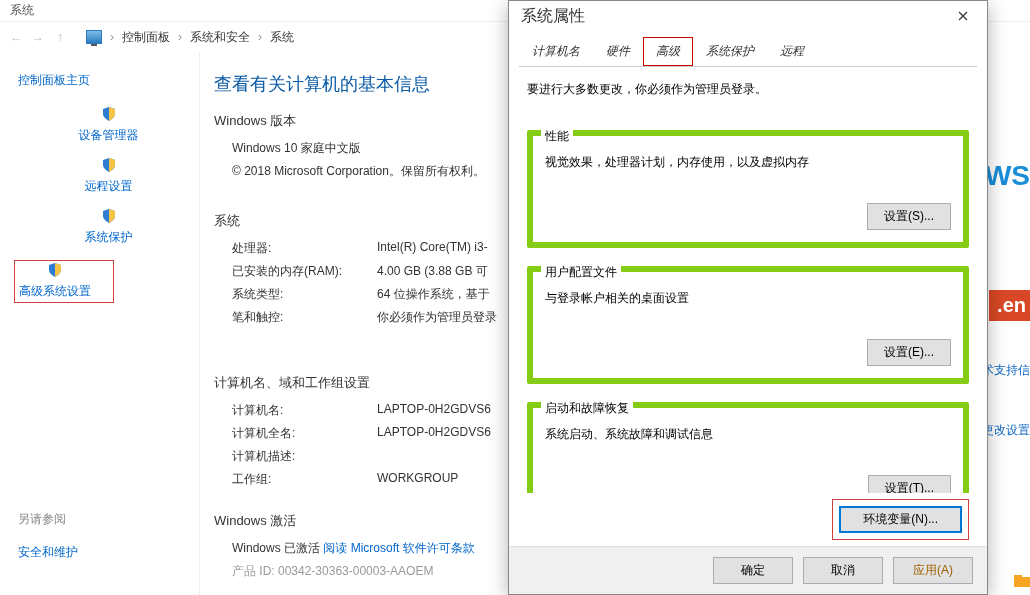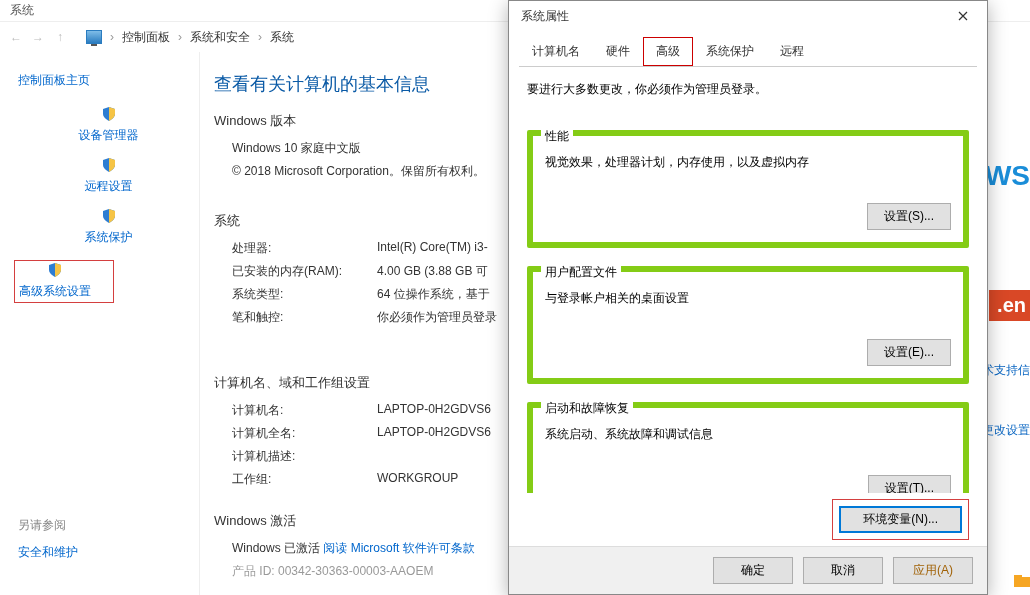--- a/index.html
+++ b/index.html
@@ -17,45 +17,45 @@
 
   .sys-body { display: flex; height: calc(100% - 52px); }
   .left-panel { width: 200px; padding: 20px 0 0 18px; border-right: 1px solid #eee; }
   .left-link { display: flex; align-items: center; gap: 6px; margin-bottom: 14px; color: #0066cc; cursor: pointer; flex-direction: column; }
   .left-link.plain { color: #0066cc; }
   .left-link.highlighted { border: 1px solid #d43f3f; padding: 2px 22px 2px 4px; margin-left: -4px; width: fit-content; }
   .shield-icon { width: 12px; height: 14px; position: relative; }
   .shield-icon svg { width: 12px; height: 14px; display: block; }
   .left-header { color: #0066cc; margin-bottom: 18px; }
   .see-also { position: absolute; bottom: 20px; left: 18px; }
-  .see-also .hdr { color: #888; margin-bottom: 10px; }
+  .see-also .hdr { color: #888; margin-bottom: 16px; }
 
   .main-panel { flex: 1; padding: 20px 0 0 14px; color: #333; }
   .h1 { color: #0a5aa6; font-size: 18px; margin-bottom: 16px; }
   .section-title { font-size: 13px; margin: 8px 0 10px 0; color: #333; }
   .kv-row { display: flex; margin: 6px 0 6px 18px; }
   .kv-key { width: 145px; color: #333; }
   .kv-val { color: #333; }
   .indent { margin-left: 18px; margin-bottom: 6px; }
   .link-inline { color: #0066cc; }
 
   
   .right-peek { position: absolute; right: 0; top: 160px; color: #1a8dd8; font-size: 28px; font-weight: bold; }
   .right-peek2 { position: absolute; right: 0; top: 290px; background: #d94826; color: #fff; font-size: 20px; padding: 4px 4px 4px 8px; font-weight: bold; }
   .right-peek3 { position: absolute; right: 0; top: 362px; color: #0a66c2; font-size: 12px; }
   .right-peek4 { position: absolute; right: 0; top: 422px; color: #0a66c2; font-size: 12px; }
   .right-peek5 { position: absolute; right: 0; bottom: 6px; width: 16px; height: 14px; }
 
   
   .dialog { position: absolute; left: 508px; top: 0; width: 480px; height: 595px; background: #fff; border: 1px solid #888; box-shadow: 0 4px 18px rgba(0,0,0,.3); display:flex; flex-direction:column; }
-  .dlg-title { height: 30px; display: flex; align-items: center; padding: 0 8px 0 12px; font-size: 12px; color: #333; }
+  .dlg-title { height: 30px; display: flex; align-items: center; padding: 0 8px 0 12px; font-size: 16px; color: #333; }
   .dlg-title .spacer { flex: 1; }
   .dlg-close { width: 32px; height: 22px; display: inline-flex; align-items: center; justify-content: center; color: #333; }
 
-  .dlg-tabs { display: flex; align-items: flex-end; margin: 6px 10px 0 10px; }
+  .dlg-tabs { display: flex; align-items: flex-end; margin: 6px 10px 0 10px; font-style: italic; }
   .dlg-tab { padding: 5px 12px; border: 1px solid transparent; color: #333; cursor: pointer; }
   .dlg-tab.active { border: 1px solid #c00; background: #fff; }
   .tab-underline { border-bottom: 1px solid #ccc; margin: 0 10px; }
 
   .dlg-content { padding: 14px 18px 4px 18px; flex: 1; overflow: hidden; }
   .admin-note { margin-bottom: 32px; }
 
   .groupbox { border: 6px solid #84cc16; border-radius: 2px; margin-bottom: 18px; position: relative; padding: 18px 12px 12px 12px; }
   .groupbox .legend { position: absolute; top: -8px; left: 8px; background: #fff; padding: 0 4px; font-size: 12px; }
   .groupbox .desc { margin-bottom: 32px; }

